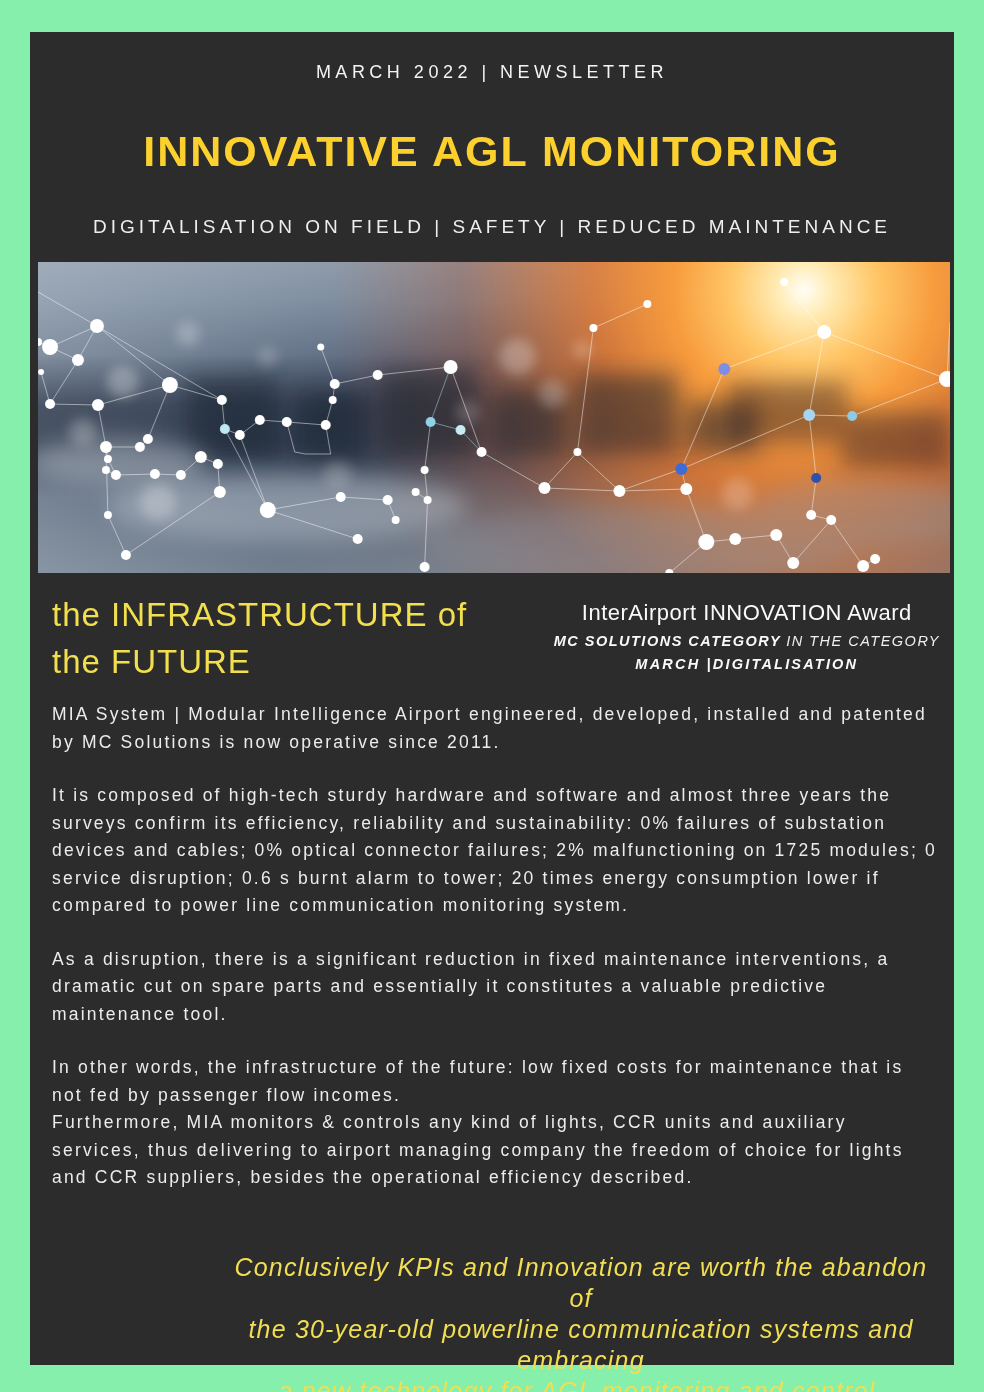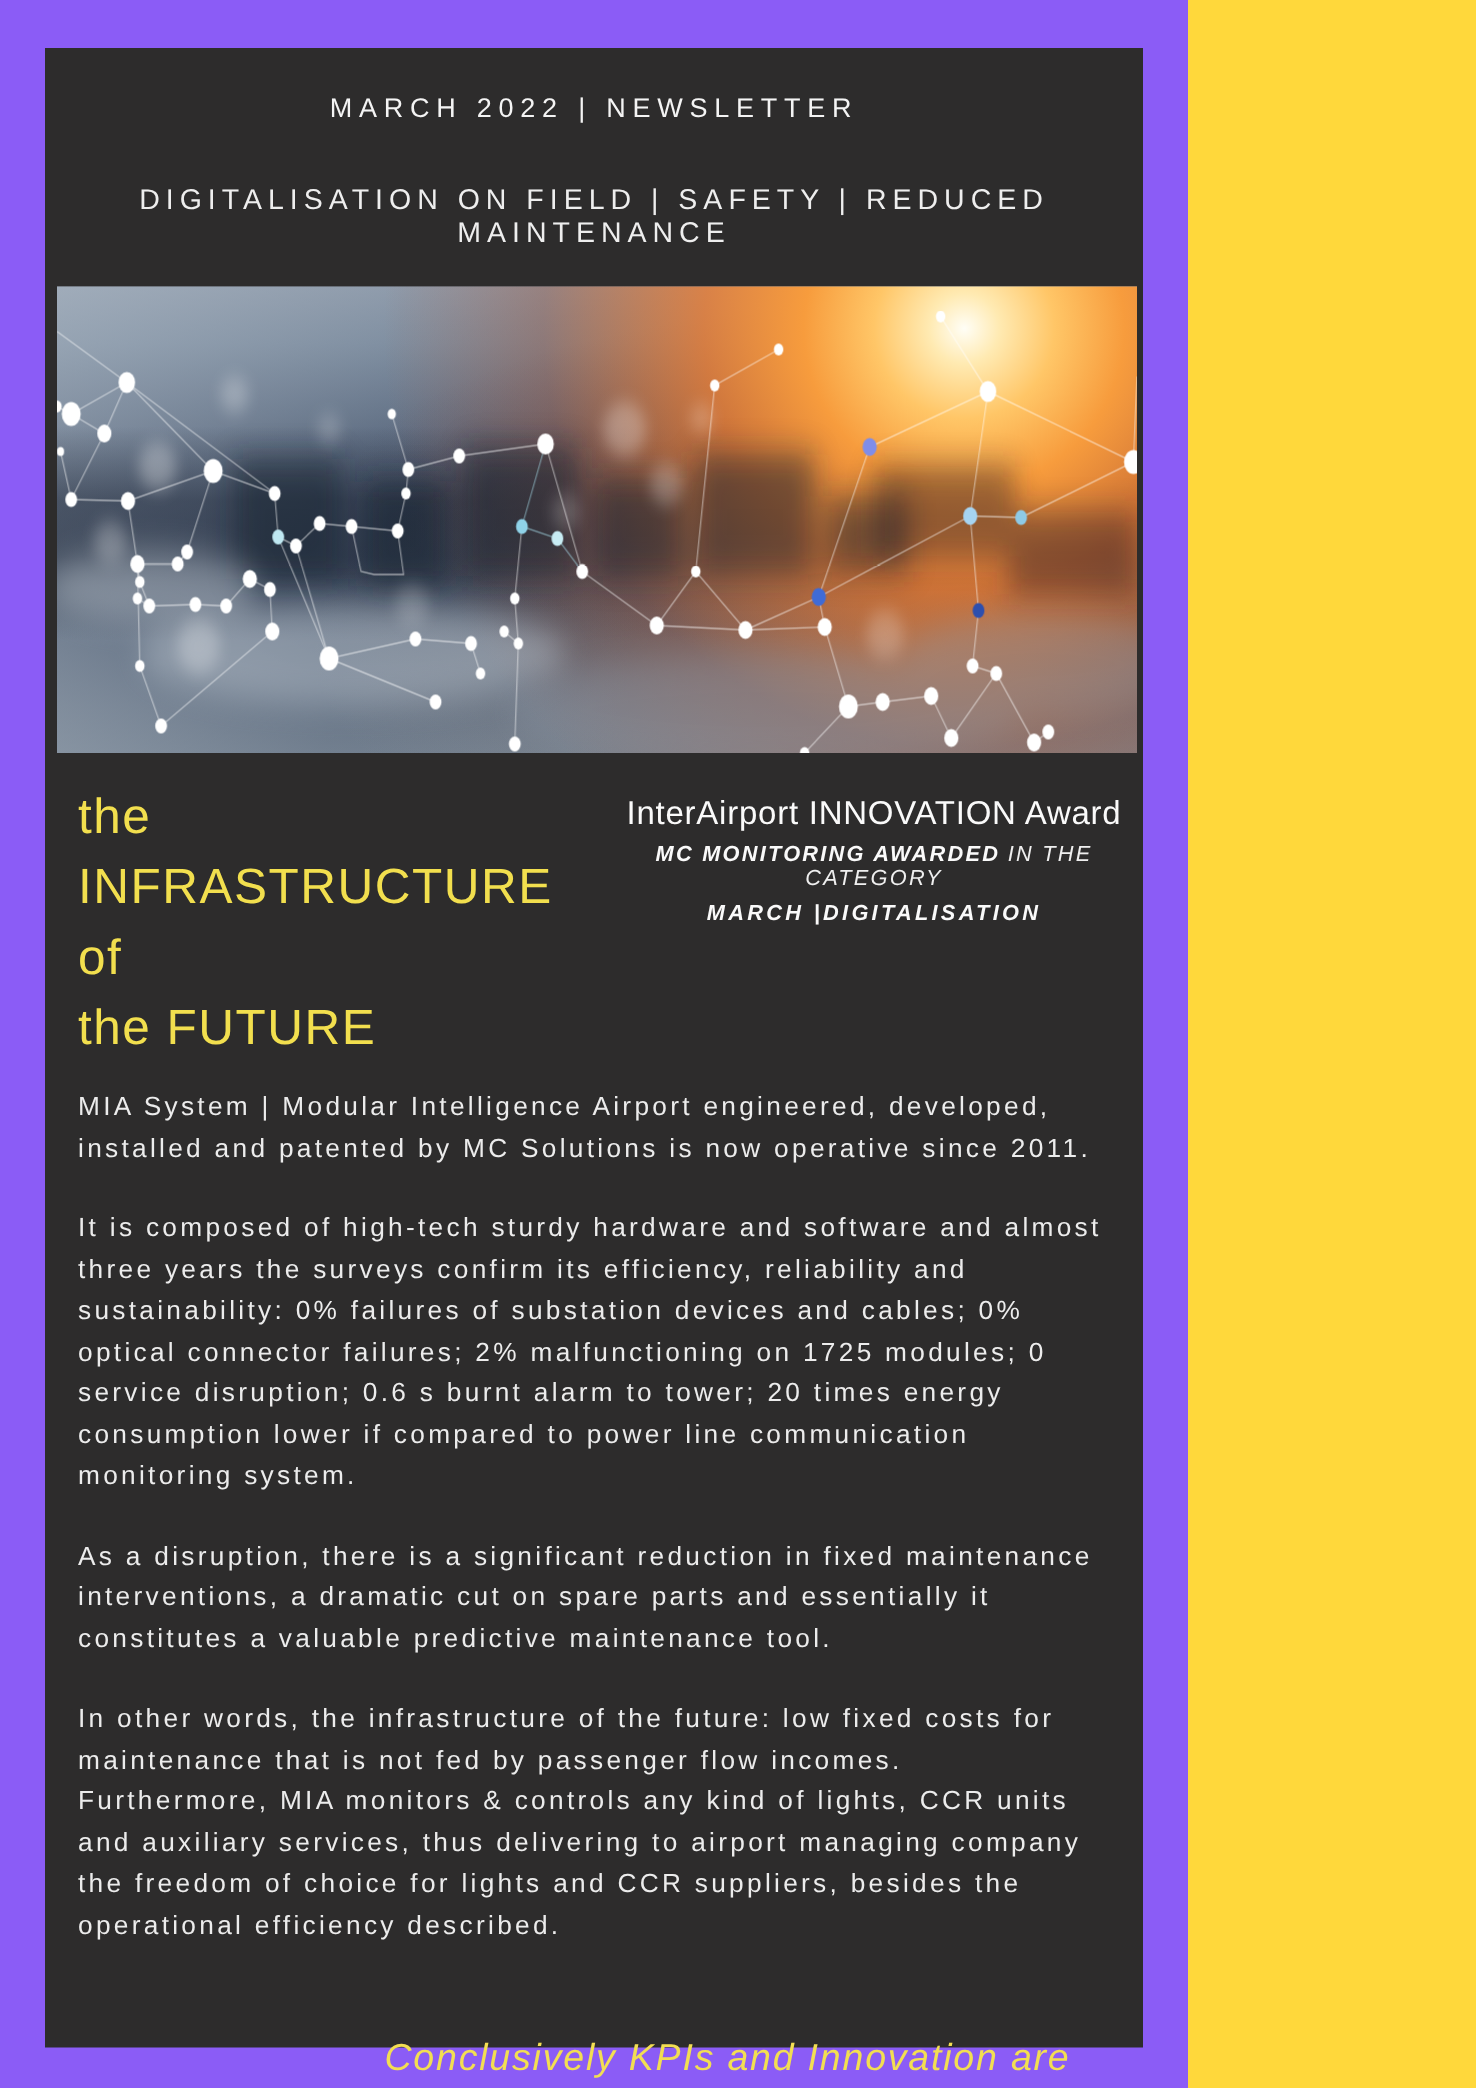--- a/index.html
+++ b/index.html
@@ -2,21 +2,21 @@
 <html><head>
 <meta charset="utf-8">
 <style>
   html, body {
     margin: 0; padding: 0;
     width: 984px; height: 1392px;
     background: #ffd83b;
     font-family: "Liberation Sans", sans-serif;
     overflow: hidden;
   }
-  .frame { position: relative; width: 792px; height: 1392px; background: #8b5cf6; }
+  .frame { position: relative; width: 984px; height: 1392px; background: #86efac; }
   .panel {
     position: absolute; left: 30px; top: 32px; right: 30px; bottom: 27px;
     background: #2d2c2c;
   }
   
   .kicker {
     padding-top: 30px; text-align: center;
     color: #f4f4f4; font-size: 18px; letter-spacing: 4.5px;
   }
   .title {
@@ -66,20 +66,21 @@
   }
 </style>
 </head>
 <body>
 
 <div class="frame">
   <div class="panel">
 
     <header>
       <div class="kicker">MARCH 2022 | NEWSLETTER</div>
+      <h1 class="title">INNOVATIVE AGL MONITORING</h1>
       <div class="tagline">DIGITALISATION ON FIELD | SAFETY | REDUCED MAINTENANCE</div>
     </header>
 
     <div class="hero">
       <svg viewBox="0 0 913 311" preserveAspectRatio="none">
         <defs>
           <filter id="blurBig" x="-60%" y="-60%" width="220%" height="220%">
               <feGaussianBlur stdDeviation="11"></feGaussianBlur>
             </filter>
           <filter id="blurSoft" x="-80%" y="-80%" width="260%" height="260%">
@@ -206,21 +207,21 @@
     </div>
 
     <div class="article">
 
       <div class="heading-row">
         <h2 class="section-heading">the INFRASTRUCTURE of
 the FUTURE</h2>
         <div class="award">
           <div class="award-title">InterAirport INNOVATION Award</div>
           <div class="award-sub">
-            <span class="bold">MC MONITORING AWARDED</span><span class="rest">IN THE CATEGORY</span>
+            <span class="bold">MC SOLUTIONS CATEGORY</span><span class="rest">IN THE CATEGORY</span>
           </div>
           <div class="award-cat">MARCH |DIGITALISATION</div>
         </div>
       </div>
 
       <div class="body-copy">
         <p>MIA System | Modular Intelligence Airport engineered, developed, installed and patented by MC Solutions is now operative since 2011.</p>
         <p>It is composed of high-tech sturdy hardware and software and almost three years the surveys confirm its efficiency, reliability and sustainability: 0% failures of substation devices and cables; 0% optical connector failures; 2% malfunctioning on 1725 modules; 0 service disruption; 0.6 s burnt alarm to tower; 20 times energy consumption lower if compared to power line communication monitoring system.</p>
         <p>As a disruption, there is a significant reduction in fixed maintenance interventions, a dramatic cut on spare parts and essentially it constitutes a valuable predictive maintenance tool.</p>
         <p>In other words, the infrastructure of the future: low fixed costs for maintenance that is not fed by passenger flow incomes.

